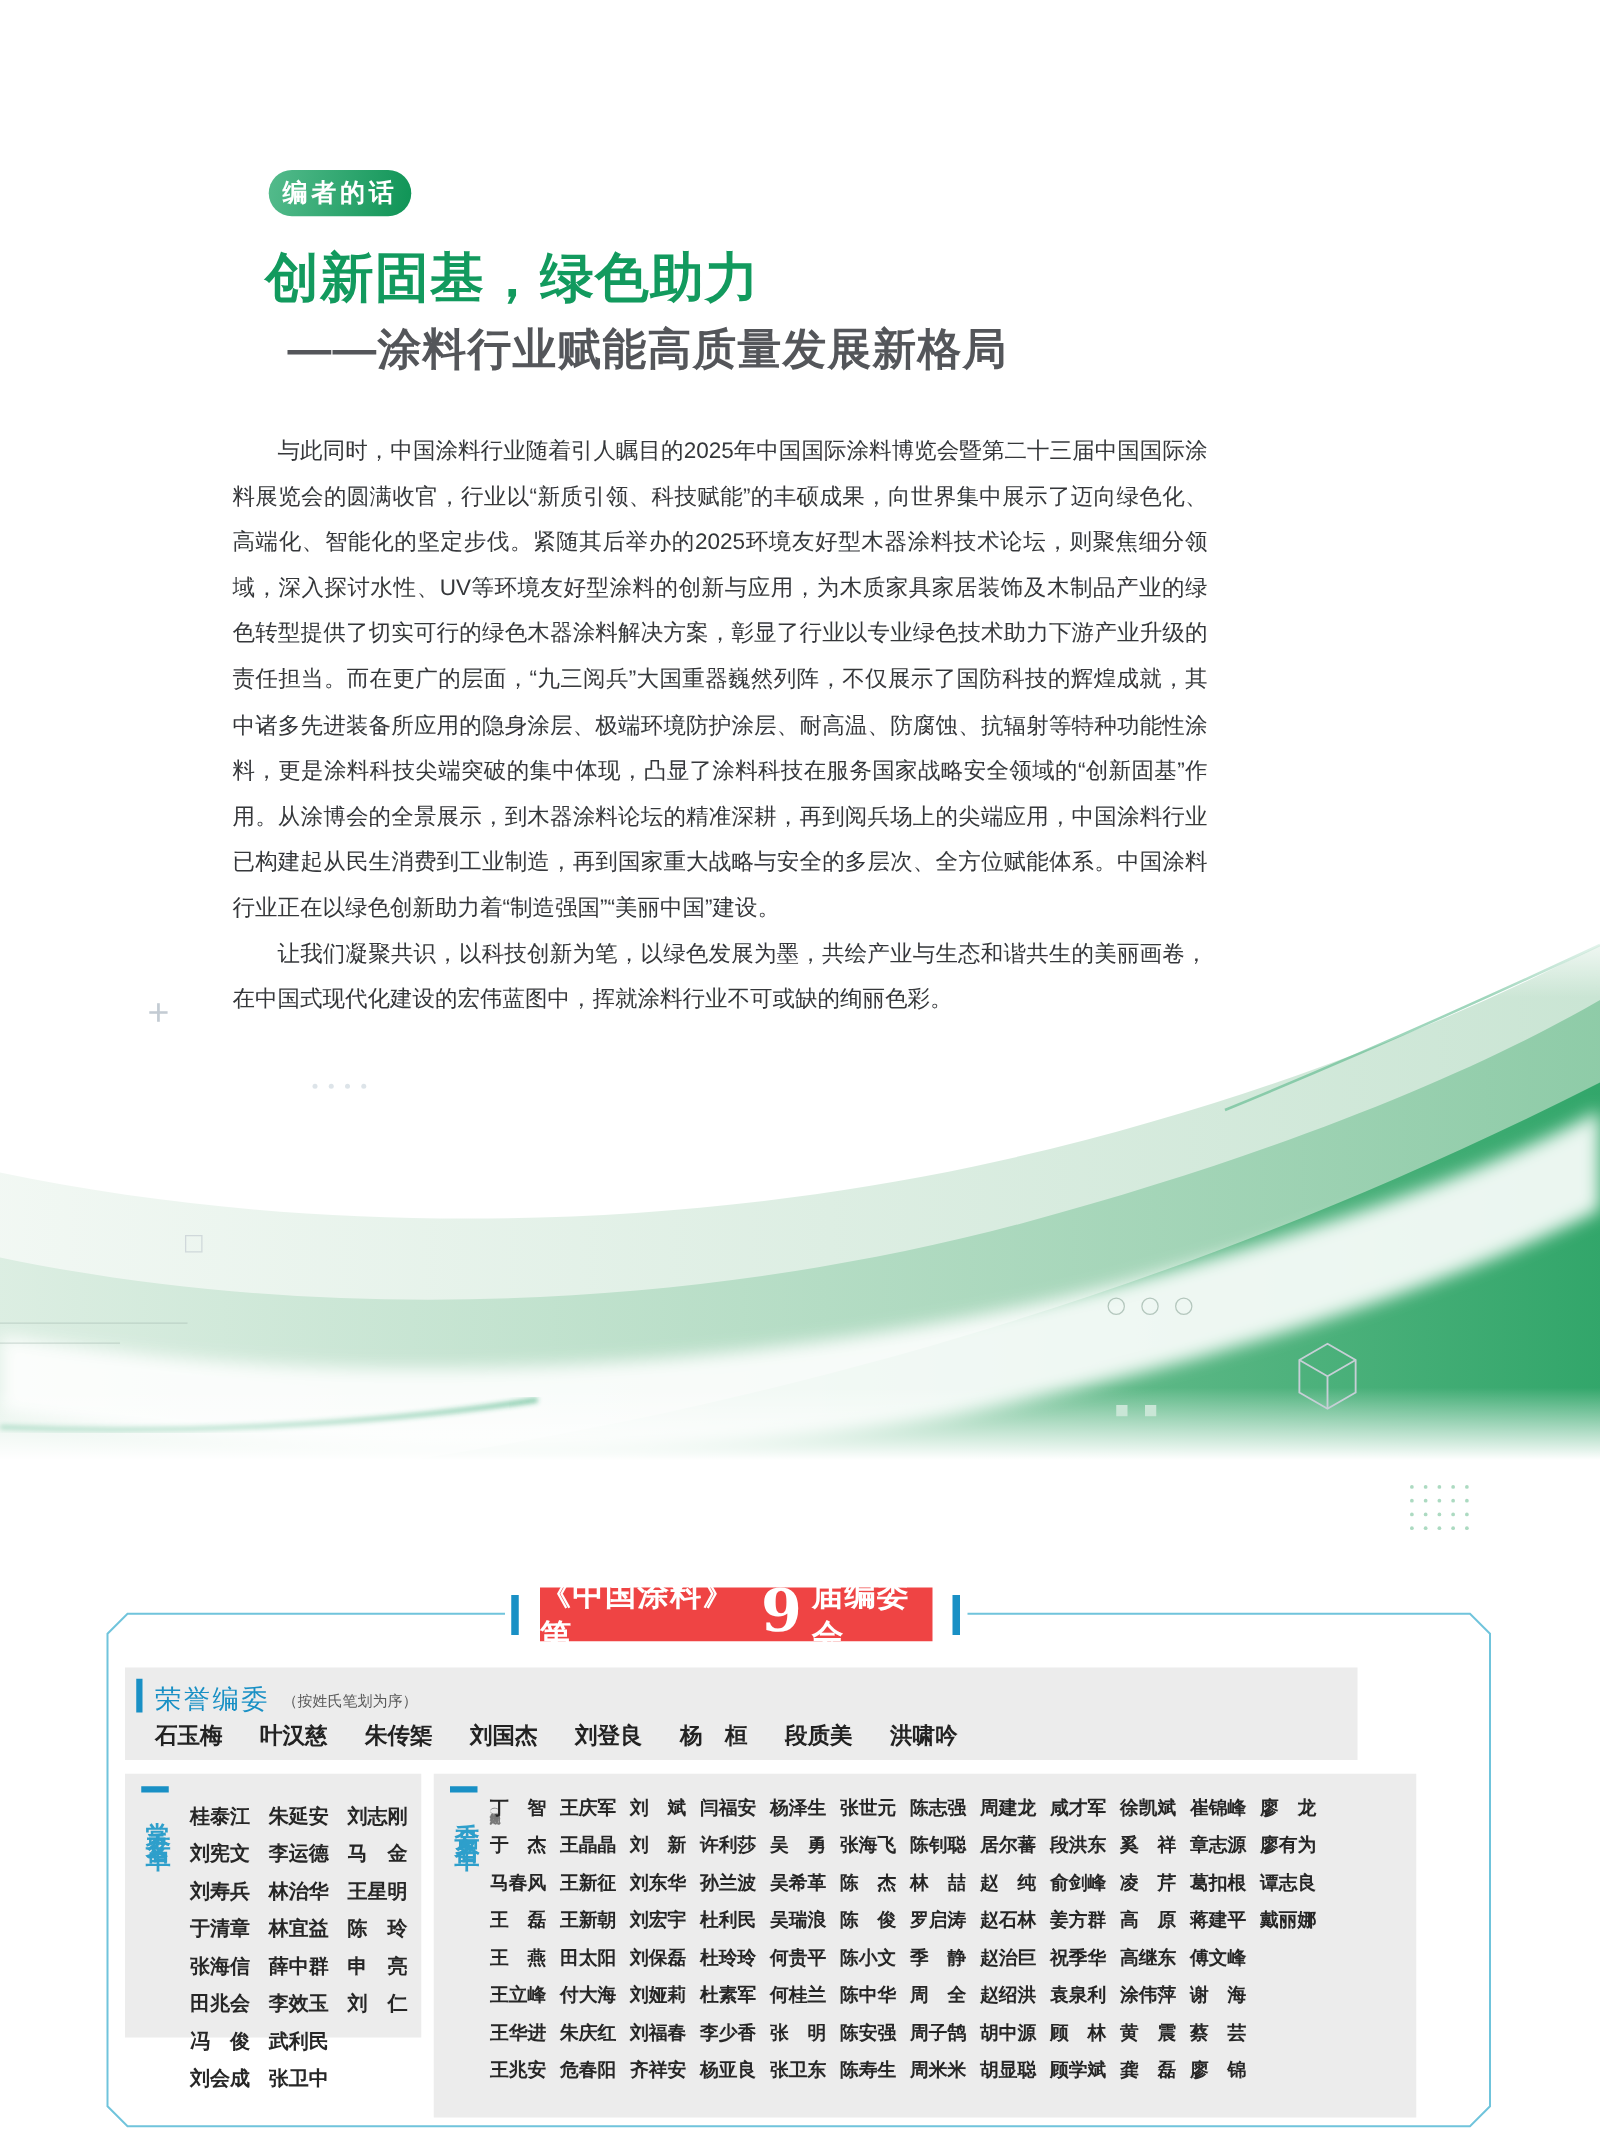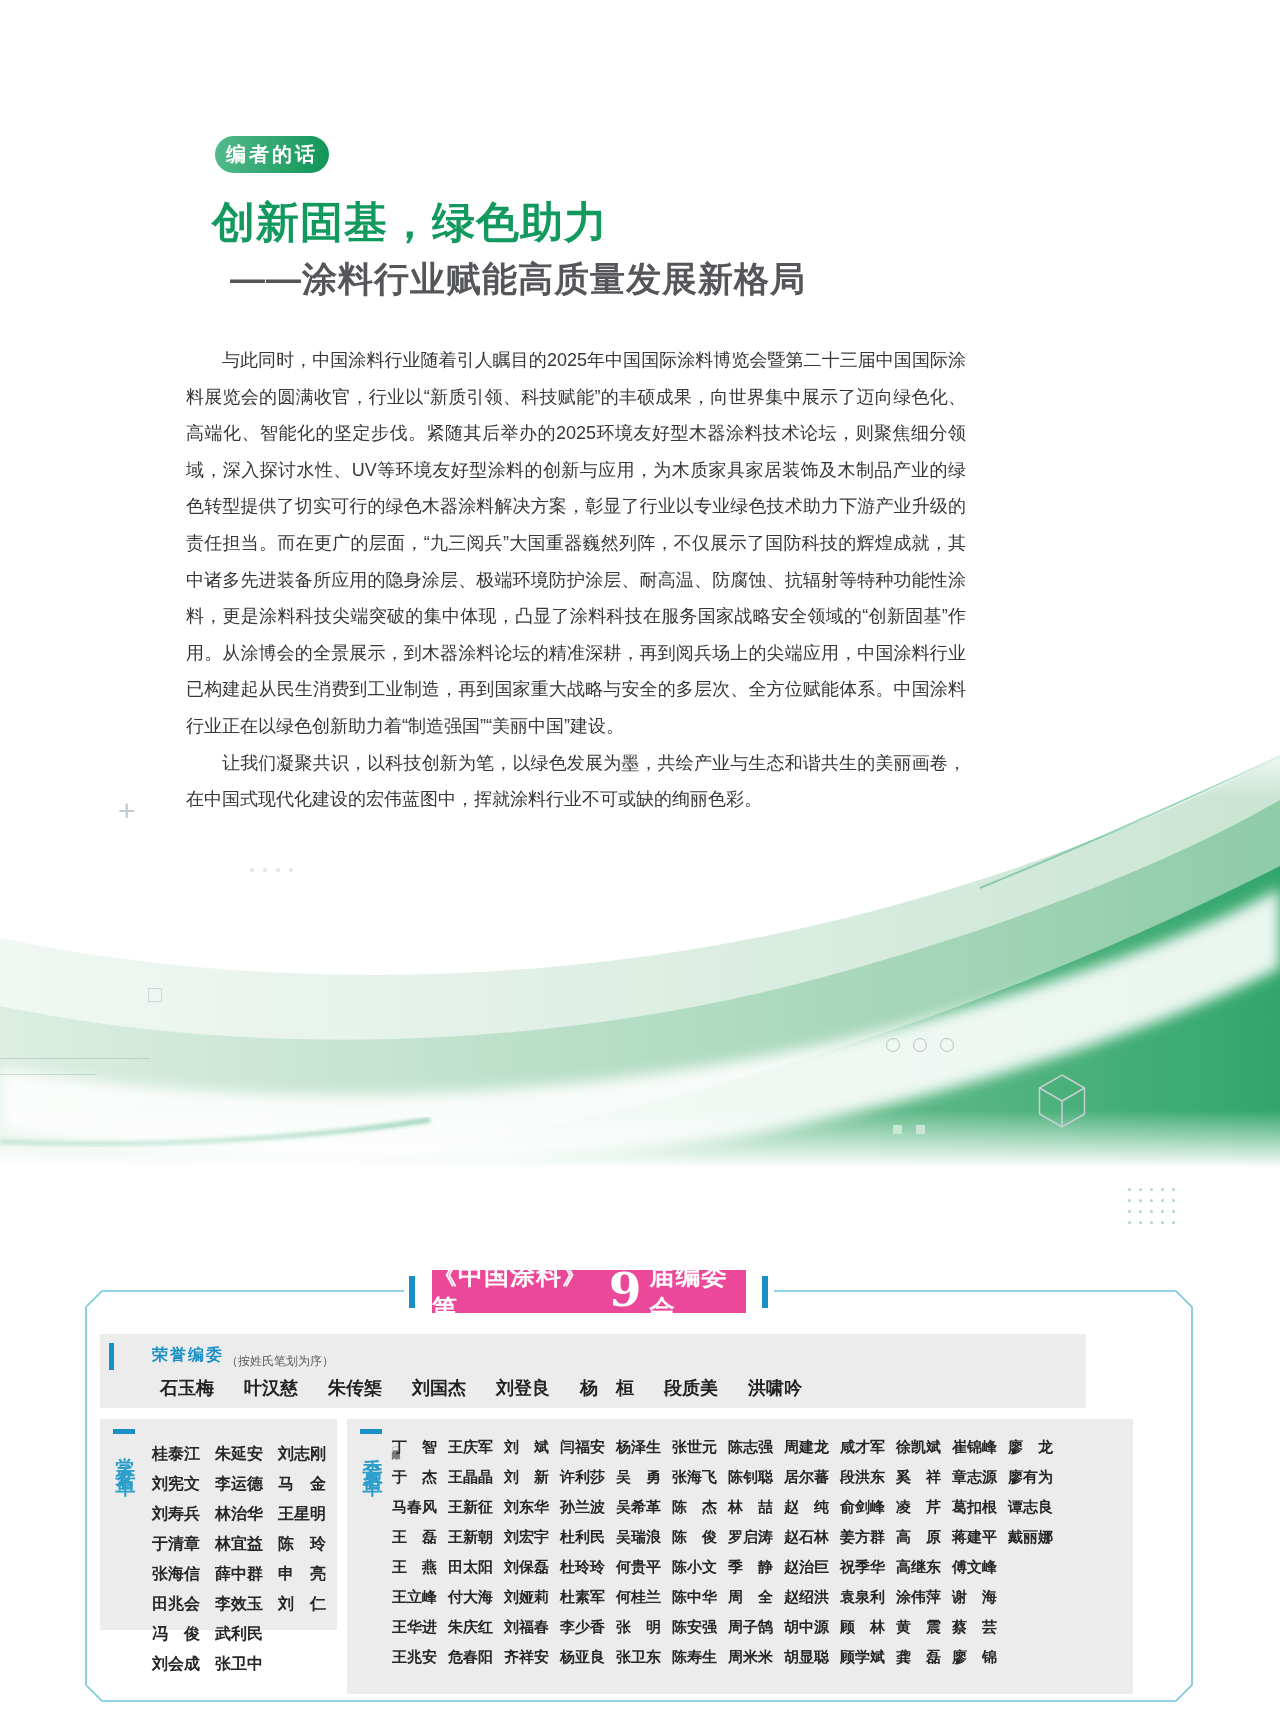--- a/index.html
+++ b/index.html
@@ -28,33 +28,33 @@
          letter-spacing:1px;z-index:2;}
   .subtitle{position:absolute;left:230px;top:256px;font-size:35px;font-weight:800;color:#54565a;
          letter-spacing:1px;z-index:2;}
 
   .article-body{position:absolute;left:186px;top:342px;width:780px;font-size:18px;line-height:36.6px;
          color:#35373a;text-align:justify;z-index:2;}
   .article-body p{margin:0;text-indent:2em;}
 
   
   .gap-cover{position:absolute;left:404px;top:1287px;width:370px;height:8px;background:#fff;z-index:2;}
-  .board-header{position:absolute;left:432px;top:1270px;width:314px;height:43px;background:#ec4899;
+  .board-header{position:absolute;left:432px;top:1270px;width:314px;height:43px;background:#ef4444;
          color:#fff;display:flex;align-items:center;justify-content:center;gap:8px;z-index:3;}
   .bh-text{font-size:25px;font-weight:700;letter-spacing:1px;}
   .bh-num{font-family:"DejaVu Serif",serif;font-size:47px;font-weight:700;line-height:1;margin-top:-5px;}
   .tick{position:absolute;width:6px;height:32px;background:#1990c5;top:1276px;z-index:3;}
   .tick.left{left:409px;} .tick.right{left:762px;}
 
   .panel{position:absolute;background:#ececec;z-index:2;}
   .panel-honor{left:100px;top:1334px;width:986px;height:74px;}
   .honor-bar{position:absolute;left:9px;top:9px;width:5px;height:27px;background:#1990c5;}
-  .honor-label{position:absolute;left:24px;top:11px;font-size:16px;font-weight:700;color:#1990c5;letter-spacing:2px;margin-left:28px;}
+  .honor-label{position:absolute;left:24px;top:11px;font-size:21px;font-weight:400;color:#1990c5;letter-spacing:2px;}
   .honor-note{position:absolute;left:126px;top:19px;font-size:12px;color:#5a5a5a;}
-  .honor-names{position:absolute;left:24px;top:42px;display:flex;gap:30px;font-size:18px;font-weight:700;color:#222;margin-left:36px;}
+  .honor-names{position:absolute;left:24px;top:42px;display:flex;gap:30px;font-size:18px;font-weight:700;color:#222;}
 
   .panel-standing{left:100px;top:1419px;width:237px;height:211px;}
   .panel-members{left:347px;top:1419px;width:739px;height:275px;padding-left:47px;}
 
   .vwrap{position:absolute;left:13px;top:10px;display:flex;flex-direction:row;}
   .vcol{display:flex;flex-direction:column;align-items:flex-start;}
   .vtick{width:22px;height:5px;background:#1990c5;margin-bottom:8px;}
   .vlabel{writing-mode:vertical-rl;text-orientation:upright;font-size:20px;font-weight:700;
           color:#2e9fcb;letter-spacing:6px;}
   .vnote{writing-mode:vertical-rl;text-orientation:upright;font-size:9px;color:#777;margin-top:14px;margin-left:2px;}

